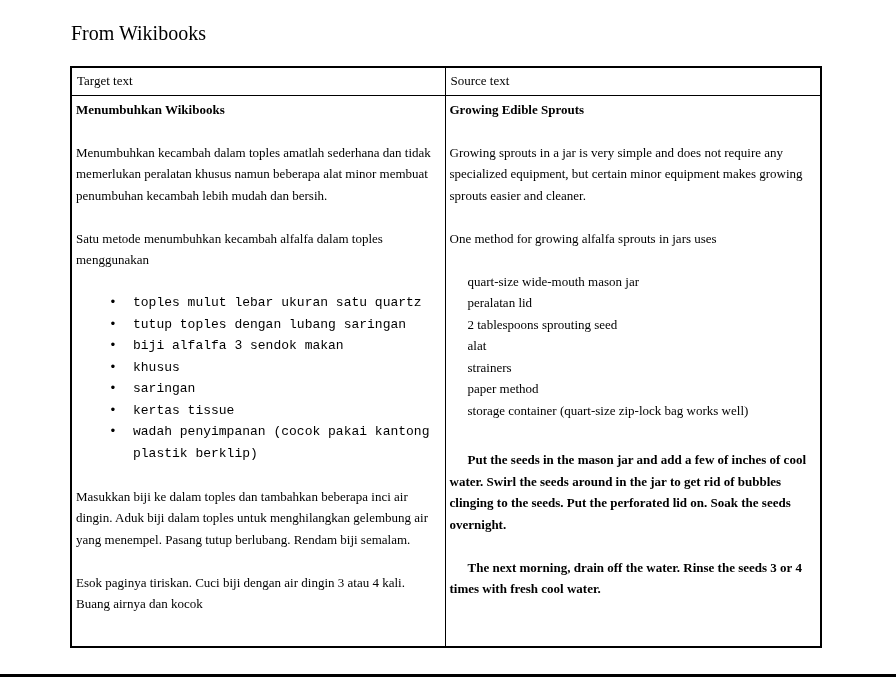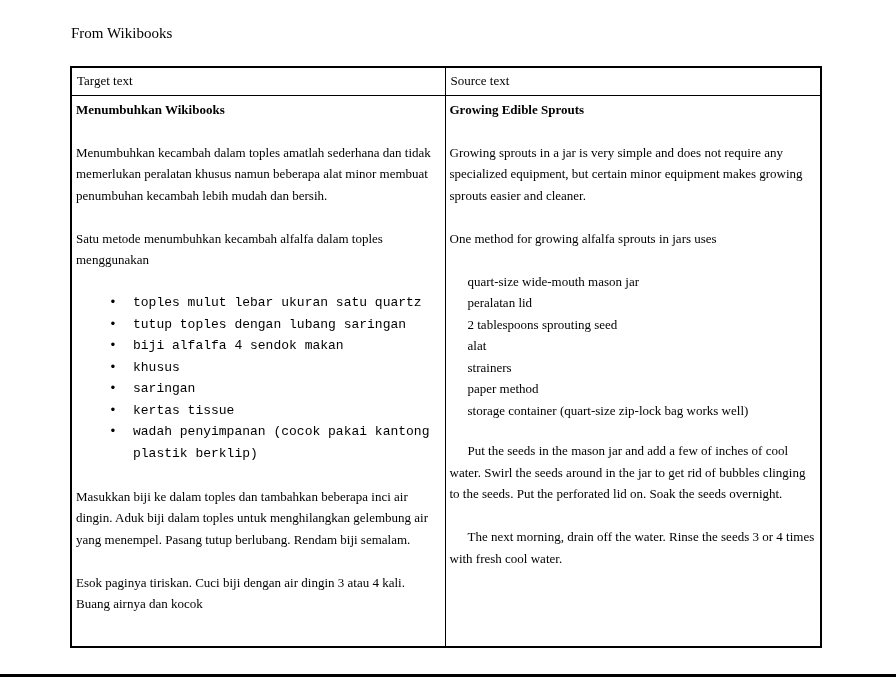--- a/index.html
+++ b/index.html
@@ -13,21 +13,21 @@
     height: 677px;
     overflow: hidden;
     background: #ffffff;
     font-family: "Liberation Serif", serif;
     color: #000000;
   }
   .from-line {
     position: absolute;
     left: 71px;
     top: 24px;
-    font-size: 15px;
+    font-size: 20px;
     line-height: 18px;
   }
   table.translation {
     position: absolute;
     left: 70px;
     top: 66px;
     border-collapse: collapse;
     table-layout: fixed;
     width: 750px;
     border: 2px solid #000000;
@@ -63,27 +63,28 @@
     padding-left: 57px;
     font-family: Liberation Mono, monospace;
   }
   .bullet-item::before {
     content: "\2022";
     position: absolute;
     left: 33px;
     top: 0;
   }
   .indent-list {
-    margin: 0 0 19px 0;
+    margin: 0 0 28px 0;
   }
   .indent-item {
     text-indent: 18px;
   }
   .indent-para {
     text-indent: 18px;
+    font-weight: bold;
   }
   .bottom-edge {
     position: absolute;
     left: 0;
     bottom: 0;
     width: 100%;
     height: 3px;
     background: #000000;
   }
 </style>
@@ -106,21 +107,21 @@
     </tr>
     <tr>
 
       <td class="cell">
         <p class="title">Menumbuhkan Wikibooks</p>
         <p>Menumbuhkan kecambah dalam toples amatlah sederhana dan tidak memerlukan peralatan khusus namun beberapa alat minor membuat penumbuhan kecambah lebih mudah dan bersih.</p>
         <p>Satu metode menumbuhkan kecambah alfalfa dalam toples menggunakan</p>
         <div class="bullet-list">
               <div class="bullet-item">toples mulut lebar ukuran satu quartz</div>
               <div class="bullet-item">tutup toples dengan lubang saringan</div>
-              <div class="bullet-item">biji alfalfa 4 sendok makan</div>
+              <div class="bullet-item">biji alfalfa 3 sendok makan</div>
               <div class="bullet-item">khusus</div>
               <div class="bullet-item">saringan</div>
               <div class="bullet-item">kertas tissue</div>
               <div class="bullet-item">wadah penyimpanan (cocok pakai kantong plastik berklip)</div>
             </div>
         <p>Masukkan biji ke dalam toples dan tambahkan beberapa inci air dingin. Aduk biji dalam toples untuk menghilangkan gelembung air yang menempel. Pasang tutup berlubang. Rendam biji semalam.</p>
         <p>Esok paginya tiriskan. Cuci biji dengan air dingin 3 atau 4 kali. Buang airnya dan kocok</p>
       </td>
 
       <td class="cell">

